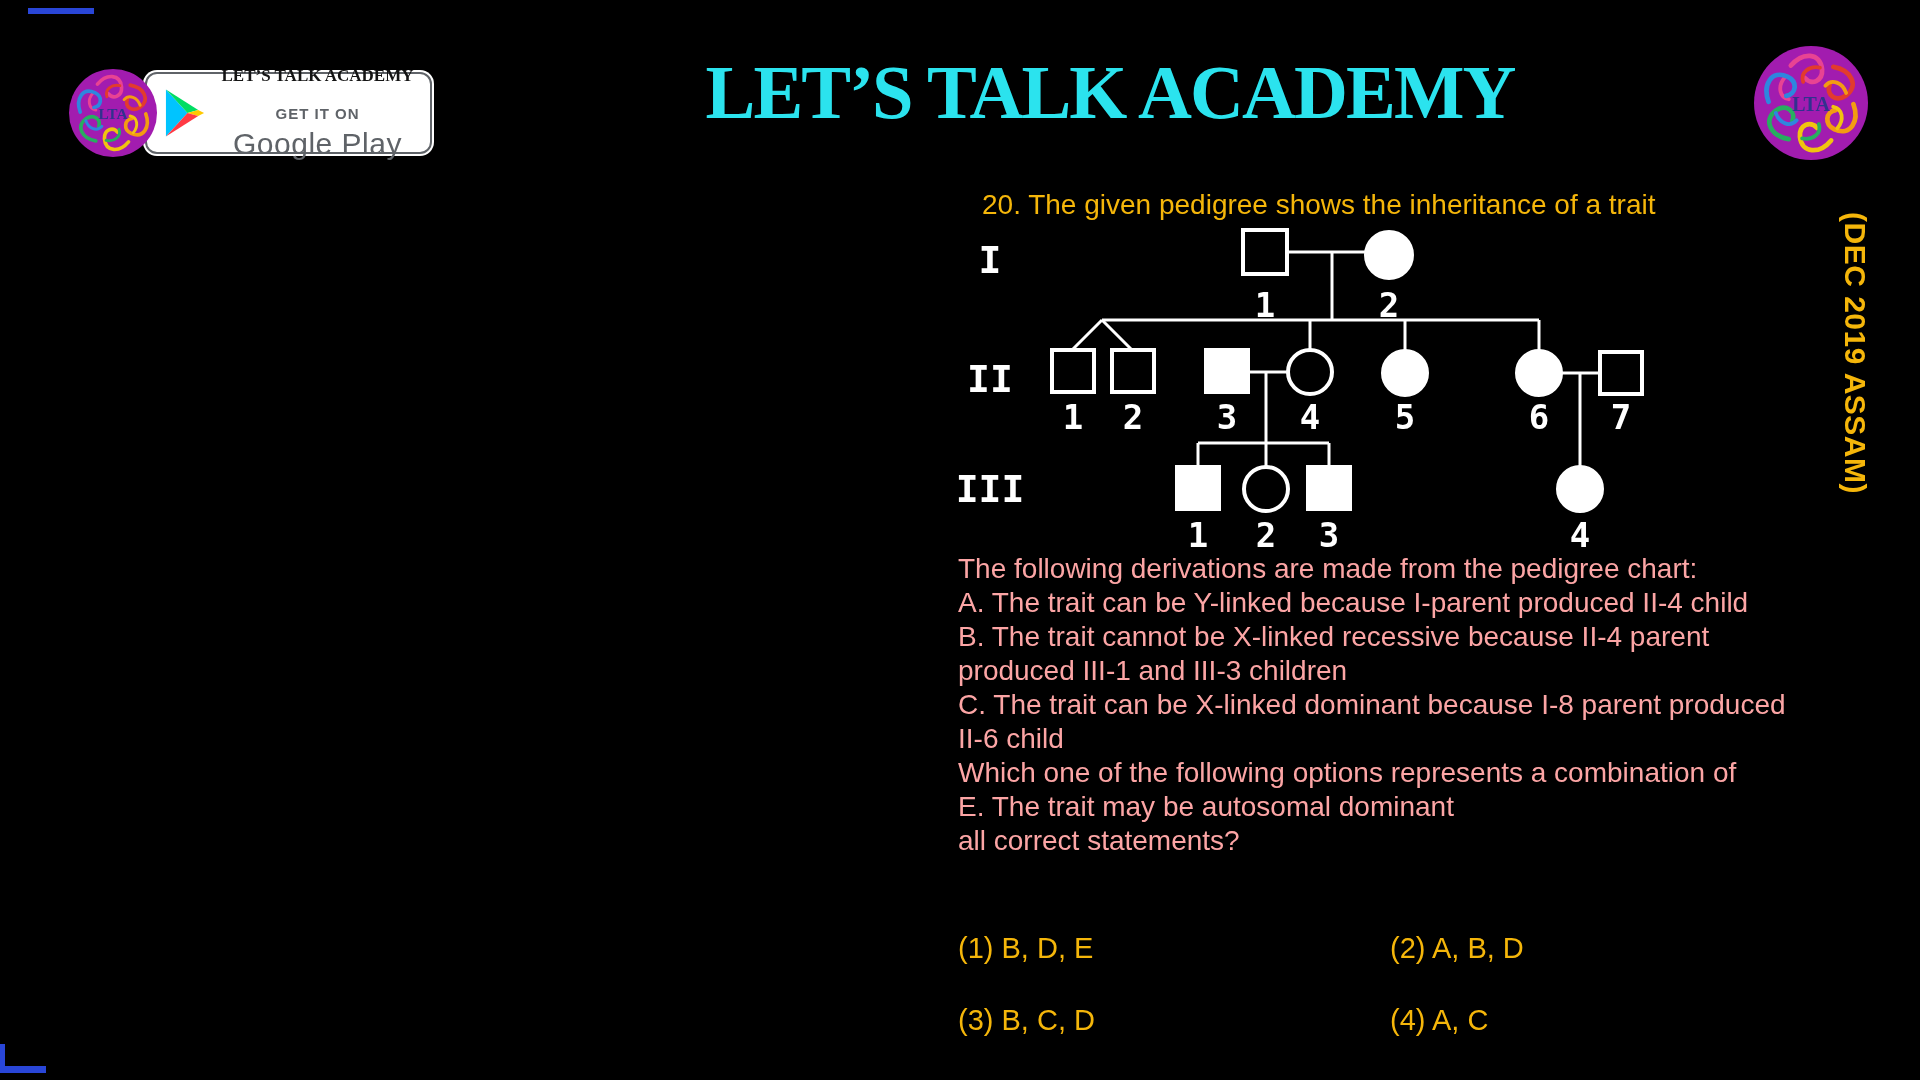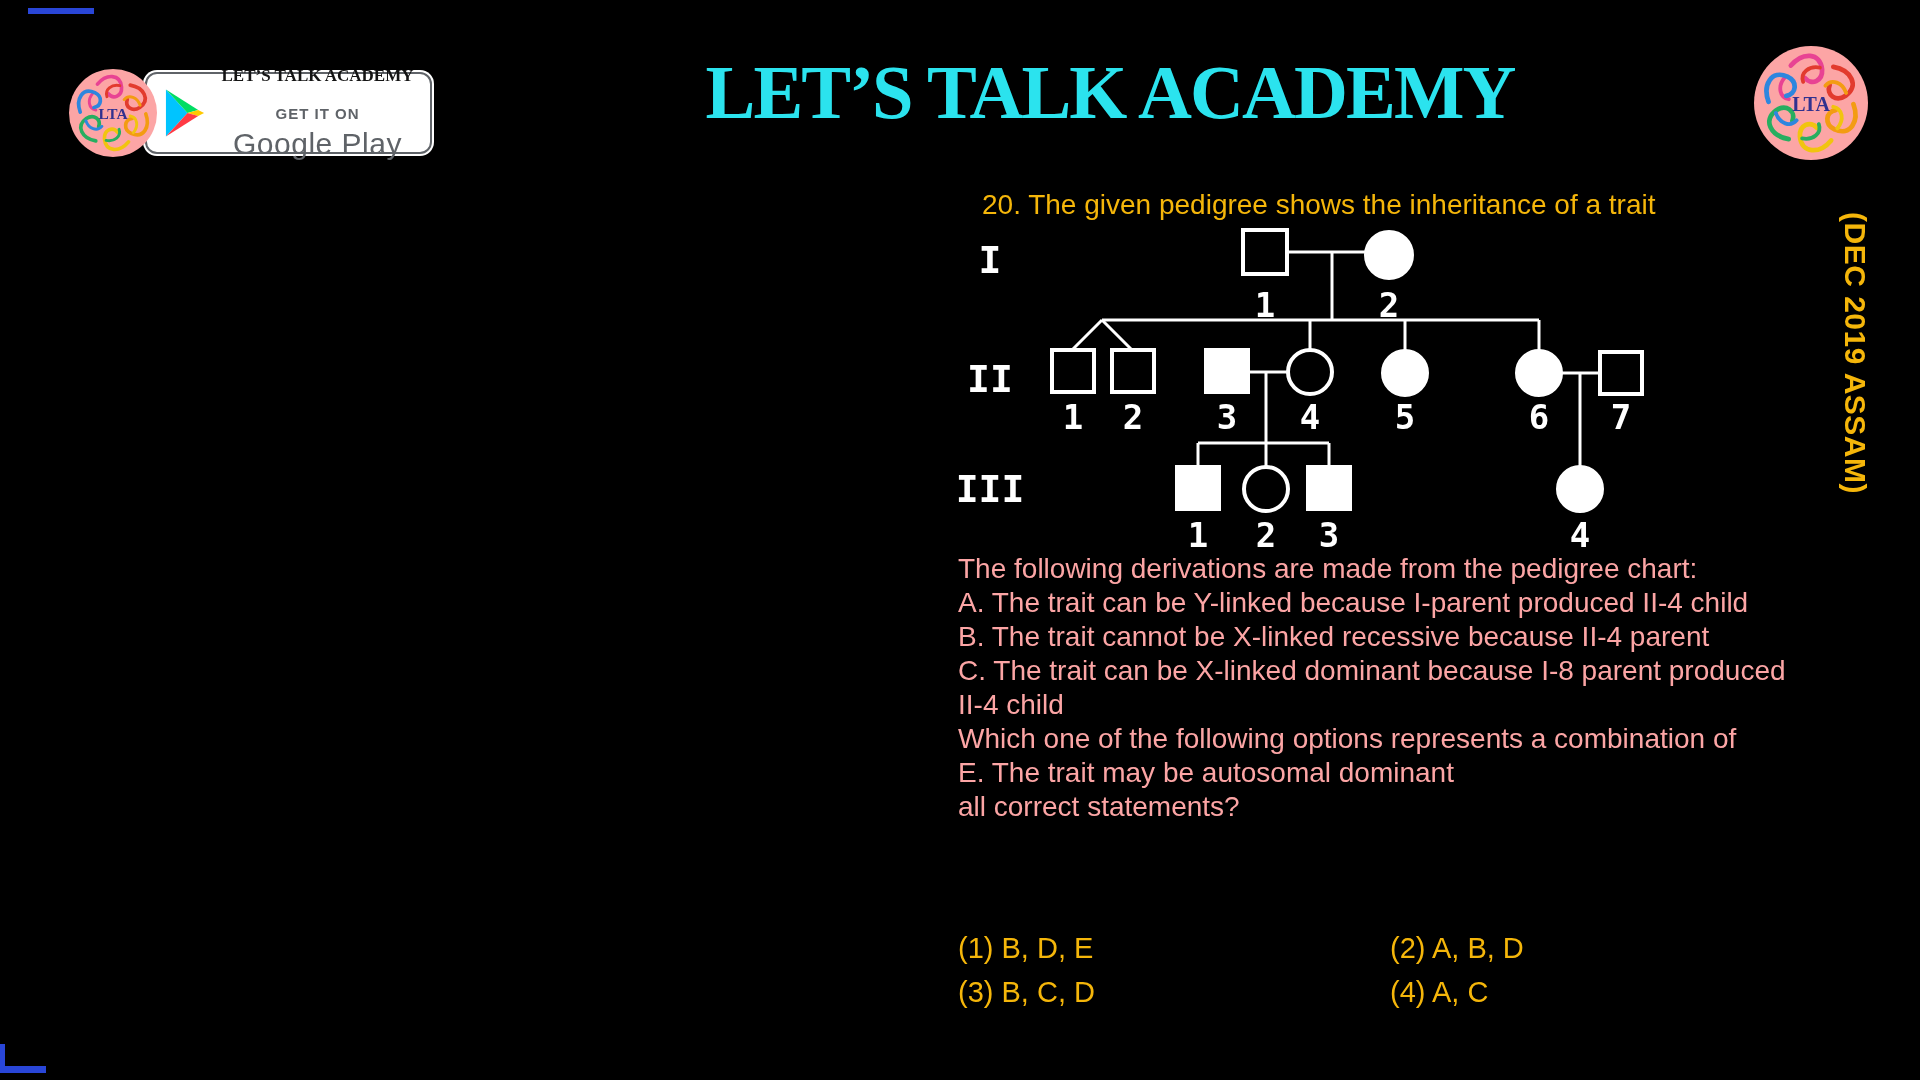--- a/index.html
+++ b/index.html
@@ -1,20 +1,20 @@
 <!DOCTYPE html>
 <html><head>
 <meta charset="utf-8">
 <style>
   html,body{margin:0;padding:0;background:#000;width:1920px;height:1080px;overflow:hidden}
   .stage{position:absolute;top:0;left:0;width:1920px;height:1080px;
          font-family:"Liberation Sans",sans-serif;background:#000}
 
   
-  .logo-circle{position:absolute;border-radius:50%;background:#fca5a5;overflow:hidden}
+  .logo-circle{position:absolute;border-radius:50%;background:#a21caf;overflow:hidden}
   .logo-left{left:69px;top:69px;width:88px;height:88px;z-index:3}
   .logo-right{left:1754px;top:46px;width:114px;height:114px}
   .logo-circle svg{width:100%;height:100%;display:block}
 
   
   .play-badge{position:absolute;left:145px;top:72px;width:287px;height:82px;background:#fff;
               border:2px solid #5f6368;border-radius:12px;box-sizing:border-box;z-index:2;
               display:flex;align-items:center;gap:6px;padding:4px 8px 4px 16px;
               box-shadow:0 0 0 2px #fff}
   .play-icon{width:44px;height:54px;flex:0 0 auto}
@@ -28,21 +28,21 @@
               letter-spacing:-2px;white-space:nowrap;transform:scaleX(.97)}
 
   .side-caption{position:absolute;left:1693px;top:334px;width:320px;height:38px;
                 transform:rotate(90deg);text-align:center;font-weight:700;font-size:30px;
                 white-space:nowrap;letter-spacing:.5px}
 
   .q-heading{position:absolute;left:982px;top:188px;font-size:28px;line-height:34px;white-space:nowrap}
   .q-lines{position:absolute;left:958px;top:552px;font-size:28px;line-height:34px}
   .q-line{white-space:nowrap}
   .q-options{position:absolute;left:958px;top:930px;display:grid;grid-template-columns:432px auto;
-             row-gap:8px;font-size:29px;line-height:36px}
+             row-gap:36px;font-size:29px;line-height:36px}
   .q-option{white-space:nowrap}
 
   svg.pedigree{position:absolute;left:0;top:0;width:1920px;height:1080px;pointer-events:none}
 
   .edge{position:absolute}
   .edge-a{left:28px;top:8px;width:66px;height:6px}
   .edge-b{left:0;top:1066px;width:46px;height:7px}
   .edge-c{left:0;top:1044px;width:5px;height:29px}
 </style>
 </head>
@@ -175,22 +175,23 @@
       <text x="1580" y="547" fill="#FFFFFF" text-anchor="middle" font-size="34" font-weight="bold" font-family="&quot;DejaVu Sans Mono&quot;, monospace">4</text>
       <text x="990" y="273" fill="#FFFFFF" text-anchor="middle" font-size="38" font-weight="bold" font-family="&quot;DejaVu Sans Mono&quot;, monospace">I</text>
       <text x="990" y="392" fill="#FFFFFF" text-anchor="middle" font-size="38" font-weight="bold" font-family="&quot;DejaVu Sans Mono&quot;, monospace">II</text>
       <text x="990" y="502" fill="#FFFFFF" text-anchor="middle" font-size="38" font-weight="bold" font-family="&quot;DejaVu Sans Mono&quot;, monospace">III</text>
     </svg>
 
   <div class="q-lines" style="color: #fca5a5;">
       <div class="q-line">The following derivations are made from the pedigree chart:</div>
       <div class="q-line">A. The trait can be Y-linked because I-parent produced II-4 child</div>
       <div class="q-line">B. The trait cannot be X-linked recessive because II-4 parent</div>
+      <div class="q-line">produced III-1 and III-3 children</div>
       <div class="q-line">C. The trait can be X-linked dominant because I-8 parent produced</div>
-      <div class="q-line">II-4 child</div>
+      <div class="q-line">II-6 child</div>
       <div class="q-line">Which one of the following options represents a combination of</div>
       <div class="q-line">E. The trait may be autosomal dominant</div>
       <div class="q-line">all correct statements?</div>
     </div>
 
   <div class="q-options" style="color: rgb(245, 182, 10);">
       <div class="q-option"><span>(1)</span> <span>B, D, E</span></div>
       <div class="q-option"><span>(2)</span> <span>A, B, D</span></div>
       <div class="q-option"><span>(3)</span> <span>B, C, D</span></div>
       <div class="q-option"><span>(4)</span> <span>A, C</span></div>

